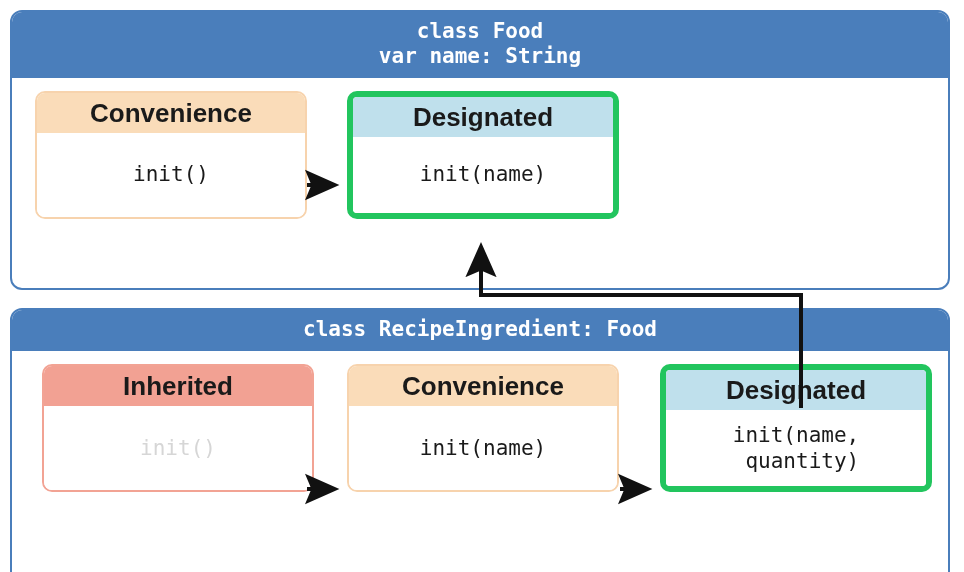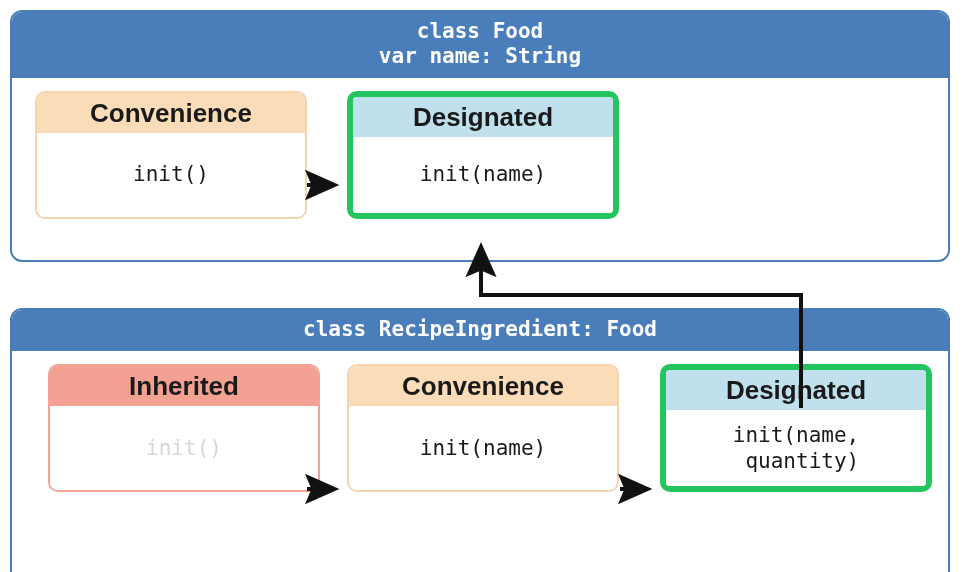--- a/index.html
+++ b/index.html
@@ -107,21 +107,21 @@
     height: 572px;
     pointer-events: none;
     overflow: visible;
   }
 </style>
 </head>
 <body>
 
 <div id="stage">
 
-  <div class="class-box" style="left:10px; top:10px; width:940px; height:252px;">
+  <div class="class-box" style="left:10px; top:10px; width:940px; height:280px;">
     <div class="class-header">
       <span class="class-sig">class Food</span>
       <span class="class-prop">var name: String</span>
     </div>
     <div class="class-body">
 
       <div class="init-card card-convenience" style="left:23px; top:13px; width:272px; height:128px;">
         <div class="card-title">Convenience</div>
         <div class="card-sig">init()</div>
       </div>
@@ -133,21 +133,21 @@
 
     </div>
   </div>
 
   <div class="class-box" style="left:10px; top:308px; width:940px; height:308px;">
     <div class="class-header">
       <span class="class-sig">class RecipeIngredient: Food</span>
     </div>
     <div class="class-body">
 
-      <div class="init-card card-inherited" style="left:36px; top:13px; width:272px; height:128px;">
+      <div class="init-card card-inherited" style="left:30px; top:13px; width:272px; height:128px;">
         <div class="card-title">Inherited</div>
         <div class="card-sig">init()</div>
       </div>
 
       <div class="init-card card-convenience" style="left:335px; top:13px; width:272px; height:128px;">
         <div class="card-title">Convenience</div>
         <div class="card-sig">init(name)</div>
       </div>
 
       <div class="init-card card-designated" style="left:648px; top:13px; width:272px; height:128px;">

